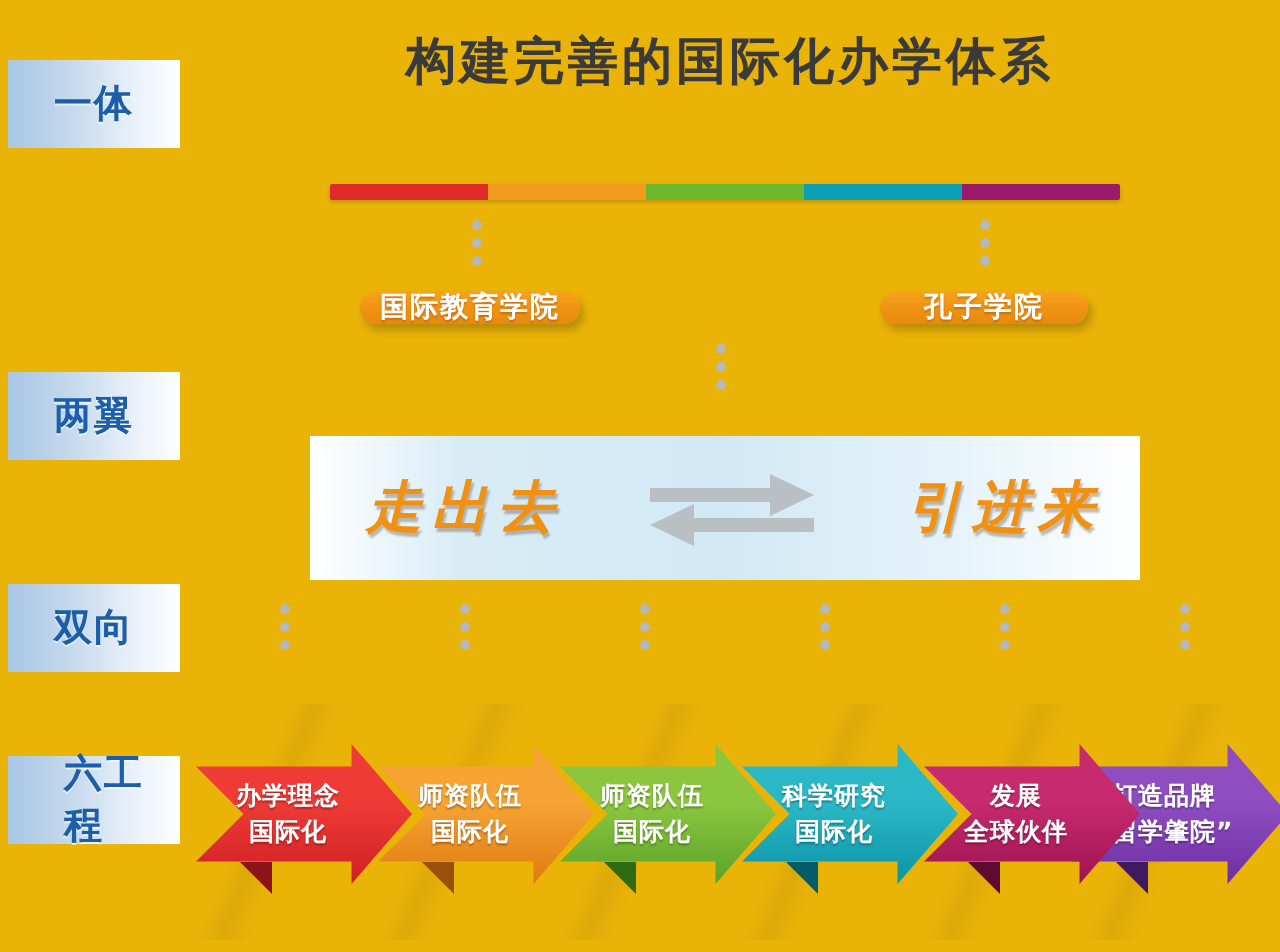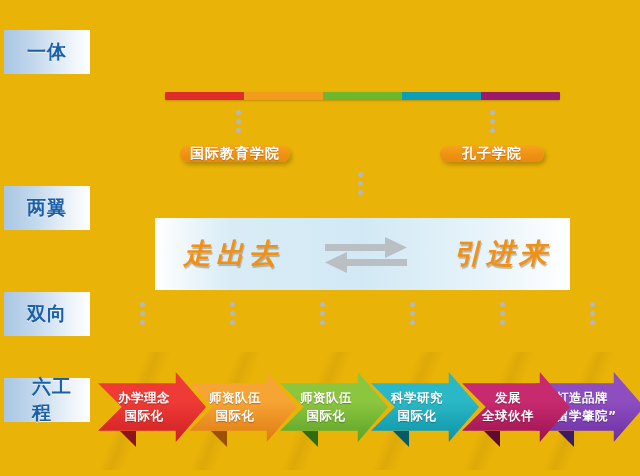--- a/index.html
+++ b/index.html
@@ -131,20 +131,21 @@
       </div>
       <div class="rail-label" style="top: 244px; margin-top: 48px;">
         <span>双向</span>
       </div>
       <div class="rail-label" style="top: 378px; padding-left: 28px;">
         <span>六工程</span>
       </div>
     </div>
 
   <div class="title-block">
+    <div class="title-line">构建完善的国际化办学体系</div>
   </div>
   <div class="title-rule" id="title-rule">
       <i style="background: rgb(224, 43, 43); width: 20%;"></i>
       <i style="background: rgb(242, 155, 29); width: 20%;"></i>
       <i style="background: rgb(108, 183, 43); width: 20%;"></i>
       <i style="background: rgb(12, 159, 180); width: 20%;"></i>
       <i style="background: rgb(155, 26, 106); width: 20%;"></i>
     </div>
 
   <div id="wings">

